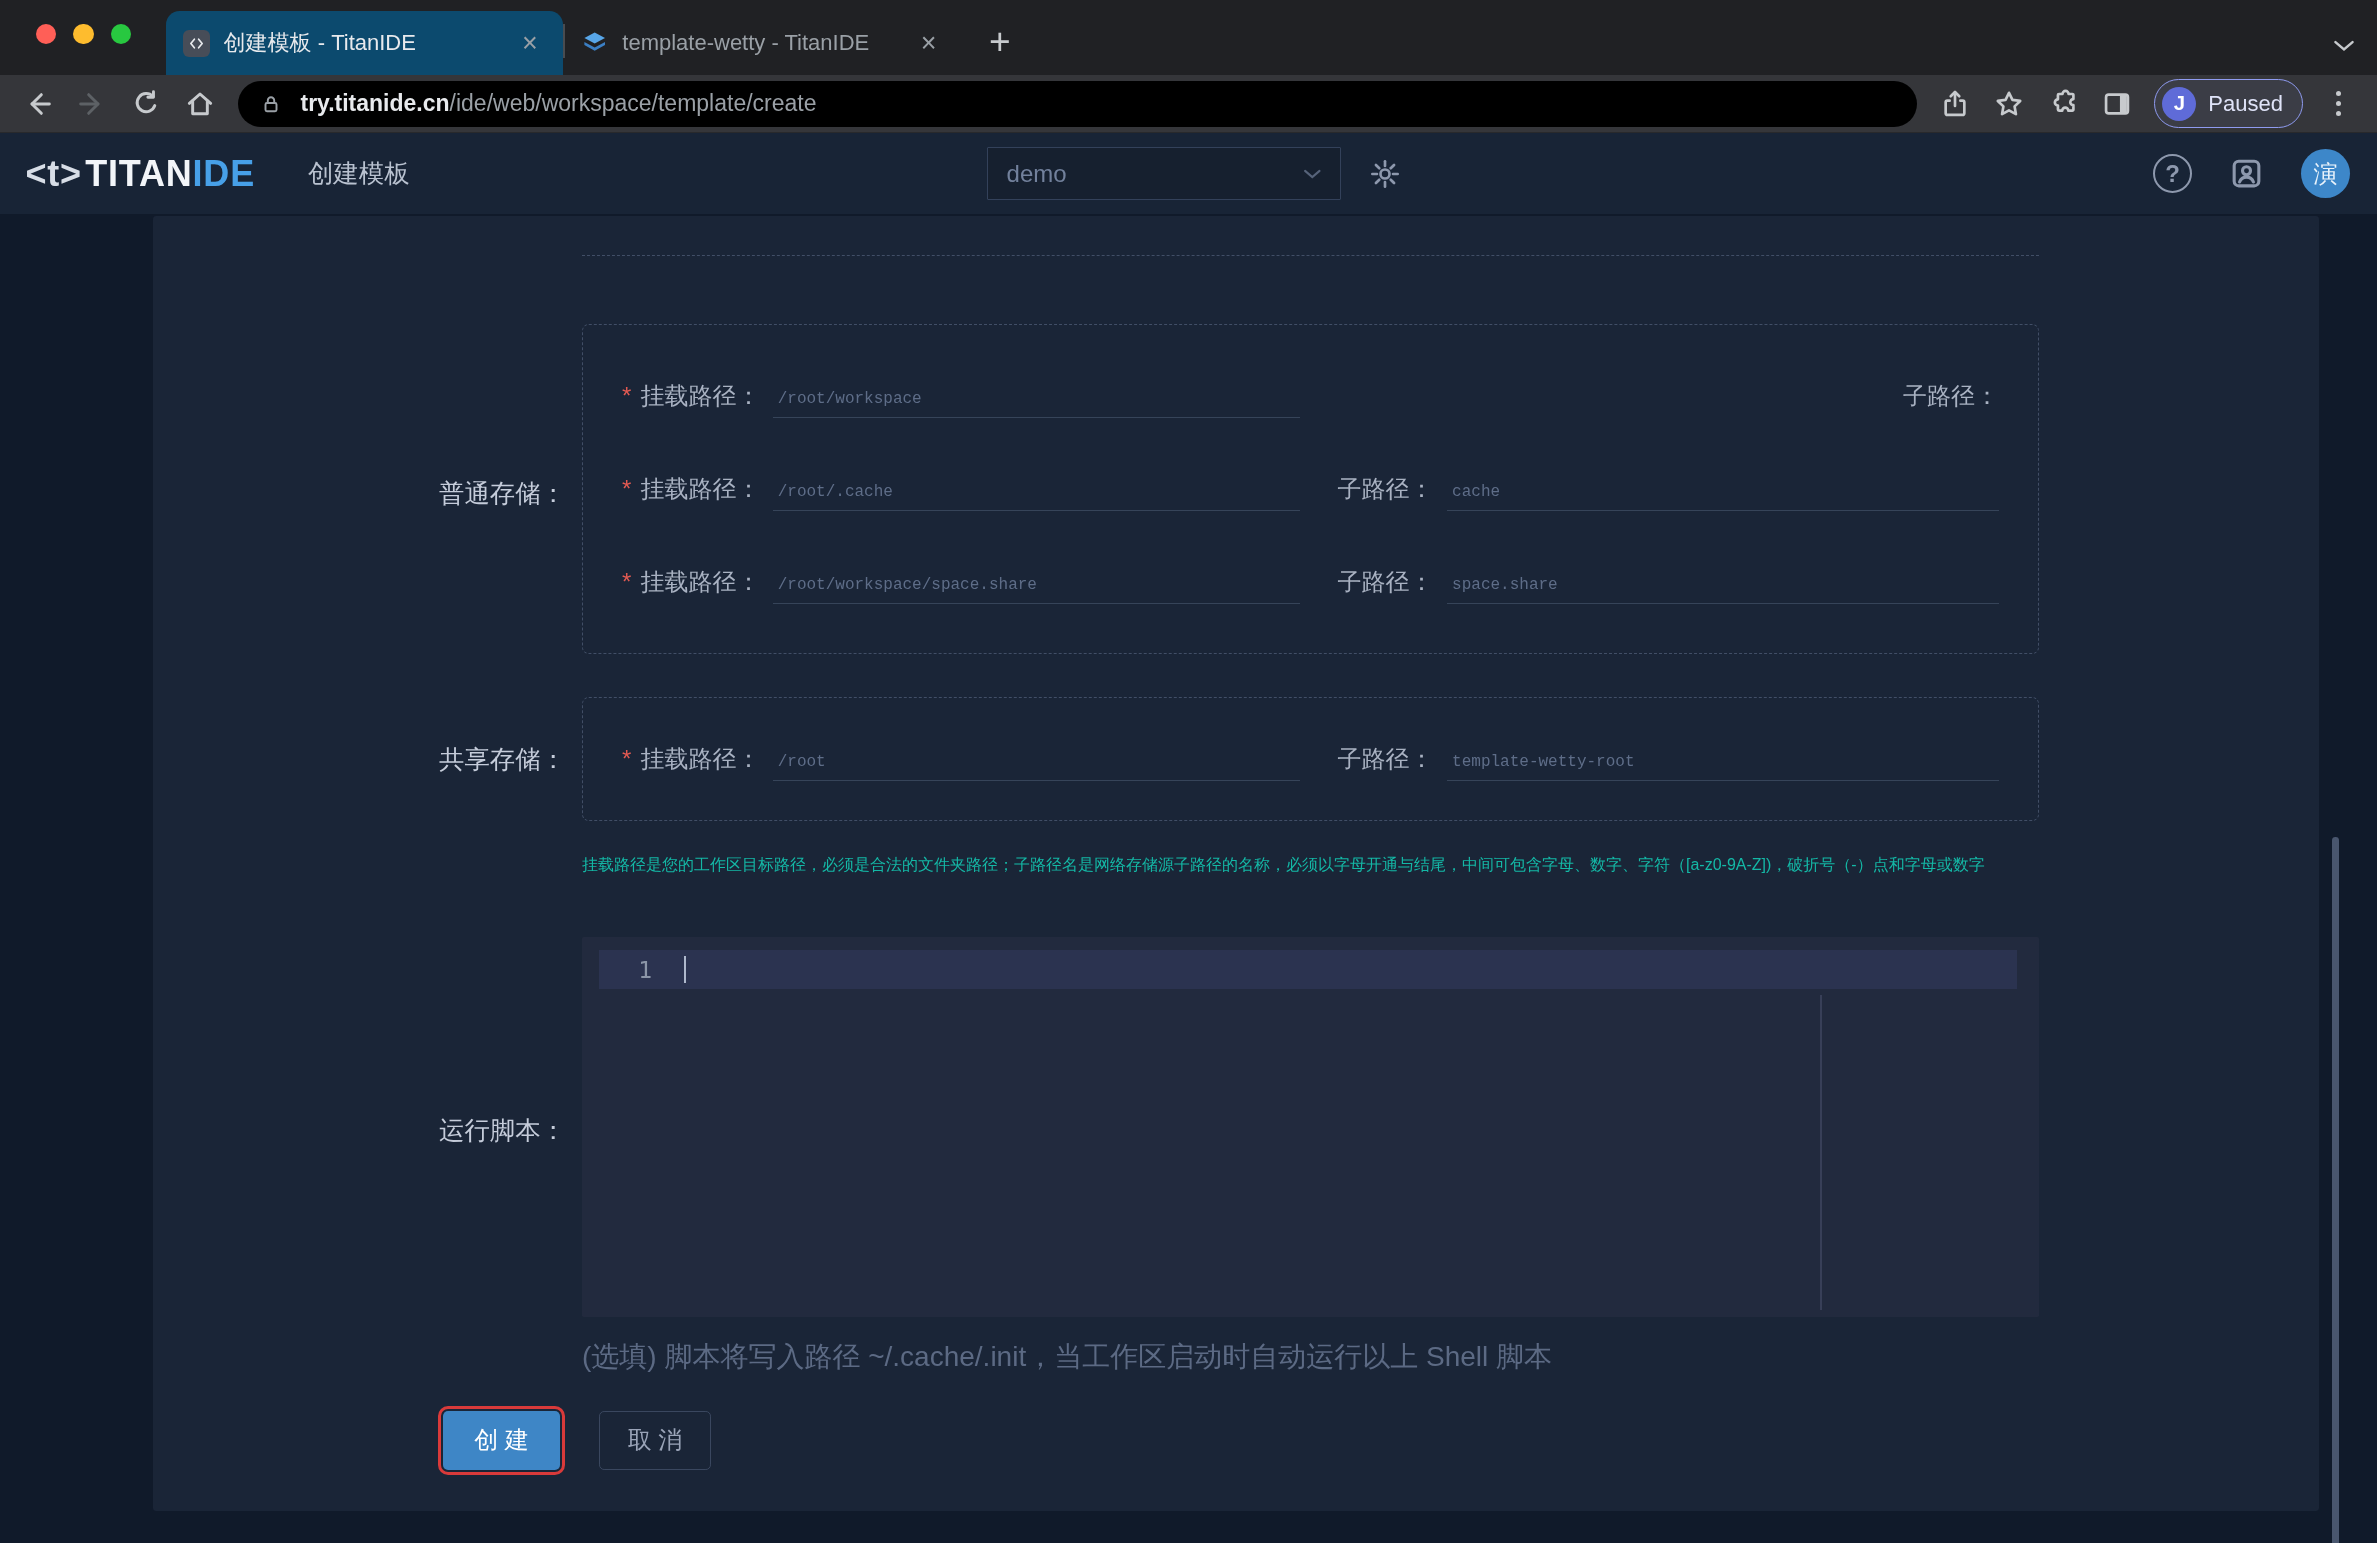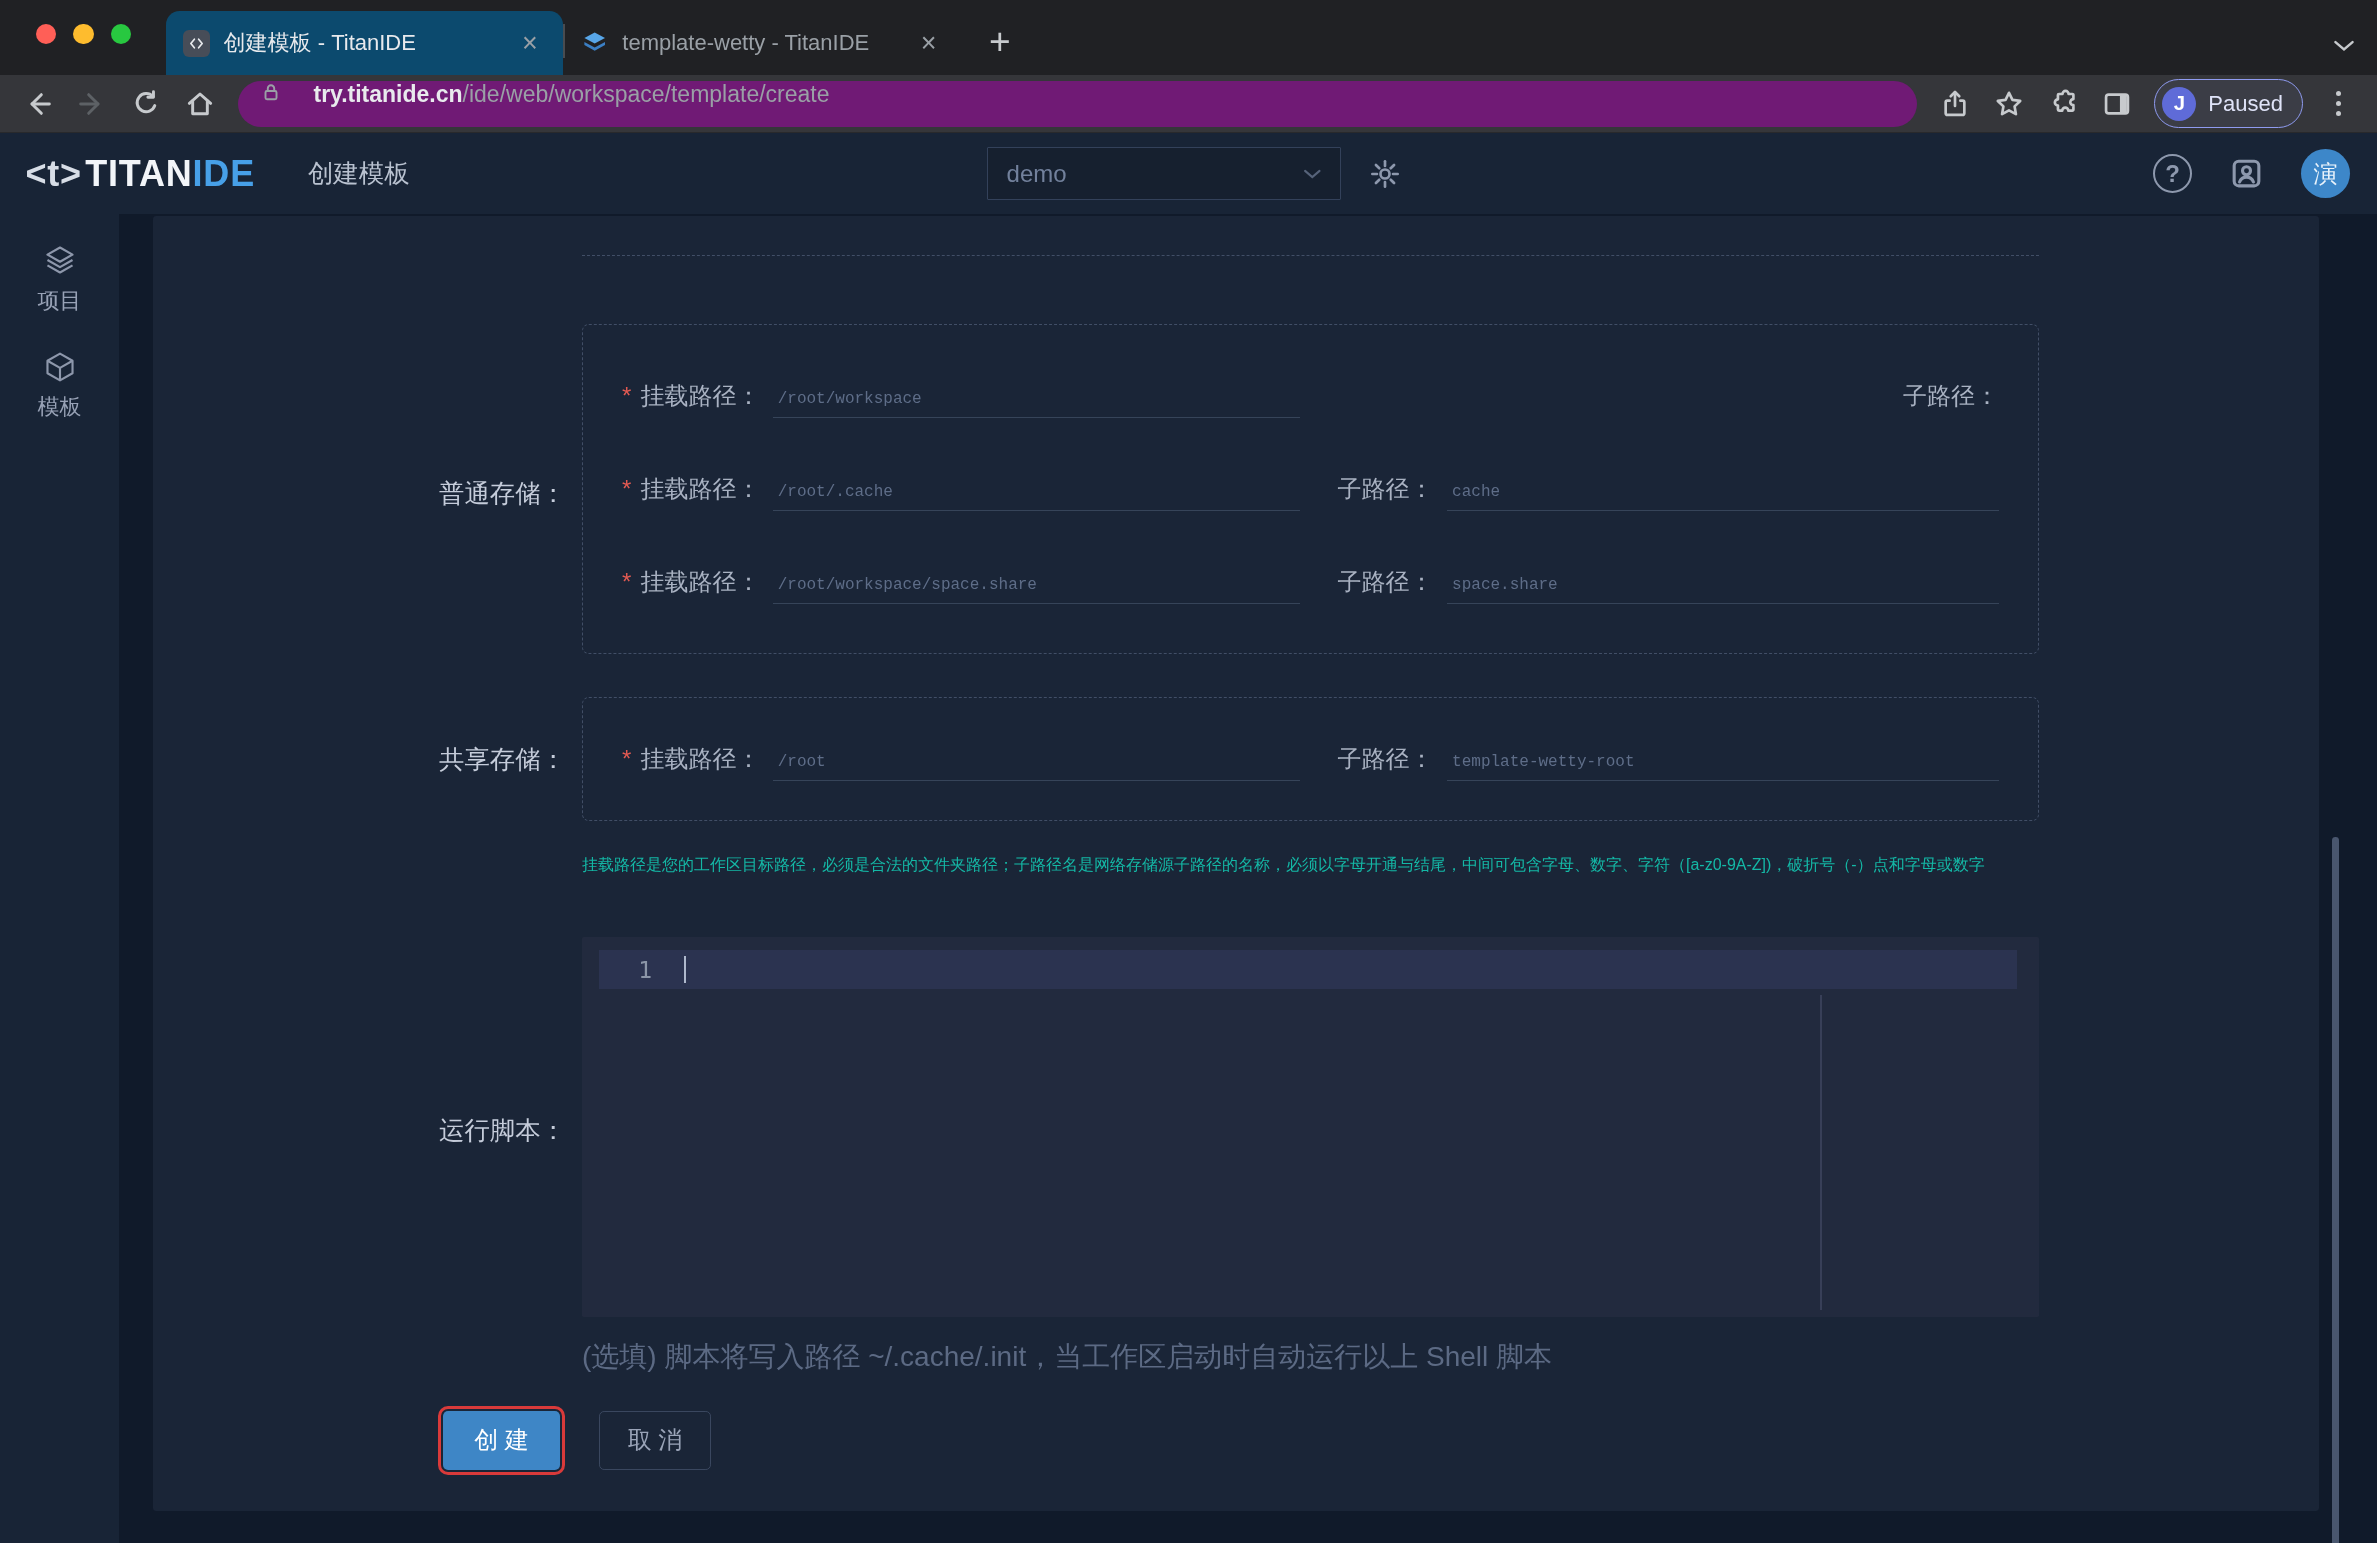--- a/index.html
+++ b/index.html
@@ -24,22 +24,22 @@
   .fav-dark{background:#474d58;border-radius:6px}
   .tabdivider{width:1.7px;height:34px;background:#494c50;margin-bottom:17px}
   .newtab{width:49px;height:49px;margin:0 0 8.5px 13.6px;border-radius:50%;color:#c7cacd;
     font-size:37px;display:flex;align-items:center;justify-content:center;font-weight:300}
   .tabsearch{position:absolute;right:22px;bottom:22px}
 
   .toolbar{height:58px;background:#35363a;display:flex;align-items:center;padding:0 13.6px;gap:5.1px;
     border-bottom:0.8px solid #28292c}
   .tbtn{width:49px;height:49px;border-radius:50%;display:flex;align-items:center;justify-content:center;flex:none}
   .tbtn svg{width:32px;height:32px}
-  .urlbar{flex:1;height:46px;background:#701a75;border-radius:23px;display:flex;align-items:flex-start;
-    padding:0 22px;gap:31px;margin:0 8.5px;min-width:0}
+  .urlbar{flex:1;height:46px;background:#000000;border-radius:23px;display:flex;align-items:center;
+    padding:0 22px;gap:18px;margin:0 8.5px;min-width:0}
   .url{font-size:23px;white-space:nowrap;overflow:hidden}
   .url .host{color:#e8eaed;font-weight:700}
   .url .path{color:#9aa0a6;font-weight:400}
   .profile-chip{height:49px;border:1.7px solid #8f9bf0;background:rgba(140,150,240,0.07);
     border-radius:24.6px;display:flex;align-items:center;gap:12px;padding:0 18.6px 0 7.6px;margin:0 6.8px;flex:none}
   .chip-avatar{width:34px;height:34px;border-radius:50%;background:#5f6bd8;color:#fff;font-size:20.3px;
     display:flex;align-items:center;justify-content:center;font-weight:700}
   .chip-label{color:#dfe3f8;font-size:22px}
   .menu-dots{display:flex;flex-direction:column;gap:5.1px}
   .menu-dots i{width:5.1px;height:5.1px;border-radius:50%;background:#c7cacd;display:block}
@@ -263,38 +263,20 @@
           <svg width="37" height="37" viewBox="0 0 24 24" fill="none" stroke="#8d98ad" stroke-width="2" stroke-linecap="round" stroke-linejoin="round">
             <rect x="4" y="4" width="16" height="16" rx="3"></rect>
             <circle cx="12" cy="10.2" r="2.6"></circle>
             <path d="M7.5 17.5 a4.8 4.8 0 0 1 9 0"></path>
           </svg>
         </div>
         <div class="user-avatar">演</div>
       </div>
     </div>
 
-    <div class="sidebar">
-      <div class="side-item">
-        <svg viewBox="0 0 38 38" fill="none" stroke="#8d97ab" stroke-width="2.4" stroke-linejoin="round">
-          <path d="M19 5 L33 13 L19 21 L5 13 Z"></path>
-          <path d="M5 19 L19 27 L33 19"></path>
-          <path d="M5 25 L19 33 L33 25"></path>
-        </svg>
-        <span>项目</span>
-      </div>
-      <div class="side-item">
-        <svg viewBox="0 0 38 38" fill="none" stroke="#8d97ab" stroke-width="2.4" stroke-linejoin="round">
-          <path d="M19 4 L33 12 V26 L19 34 L5 26 V12 Z"></path>
-          <path d="M5 12 L19 20 L33 12"></path>
-          <line x1="19" y1="20" x2="19" y2="34"></line>
-        </svg>
-        <span>模板</span>
-      </div>
-    </div>
 
     <div class="pagearea">
       <div class="panel">
 
         <div class="dash-frag"></div>
 
         <div class="sec-label s1">普通存储：</div>
         <div class="group g1">
 
           <div class="frow">

